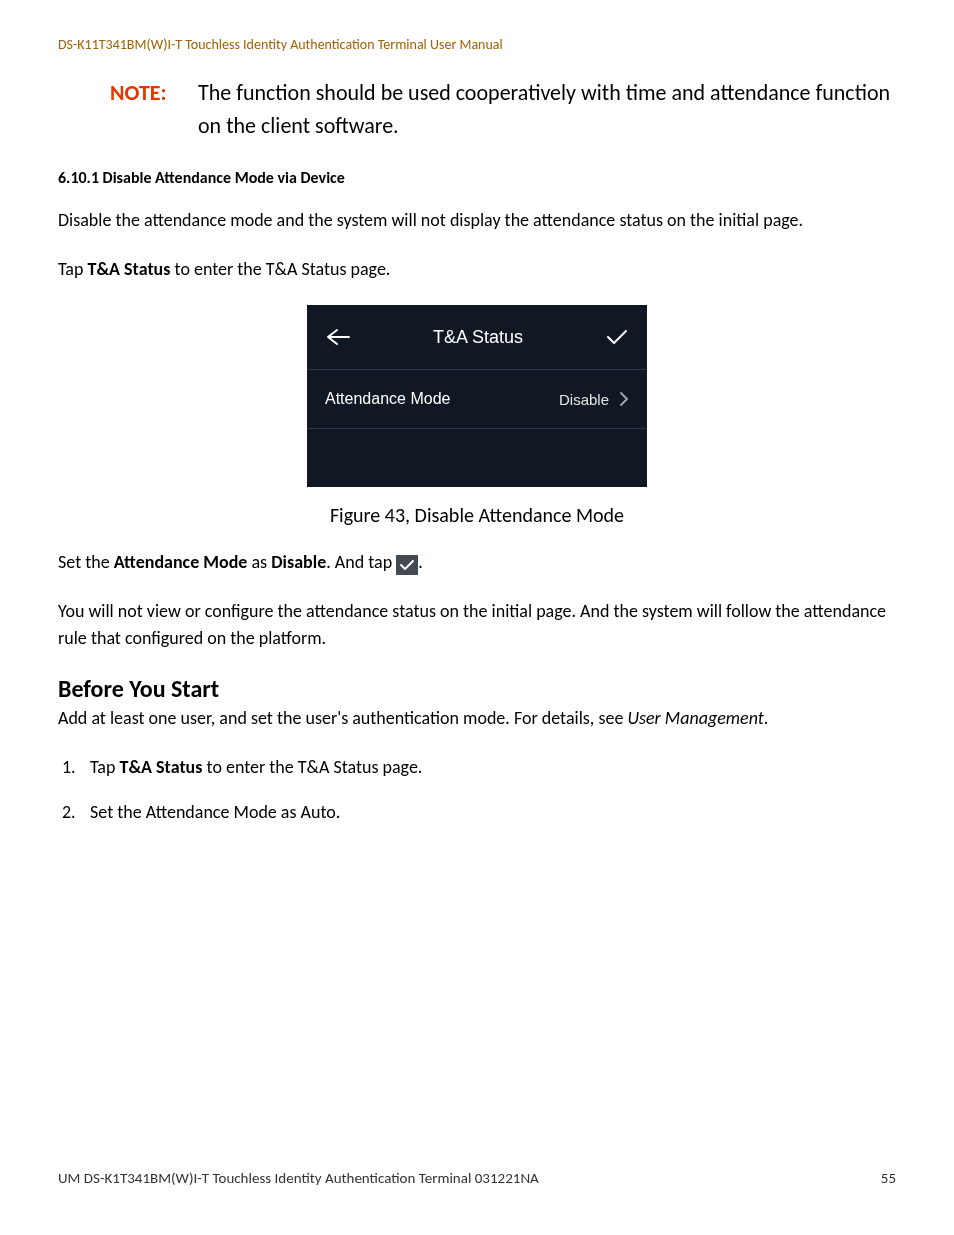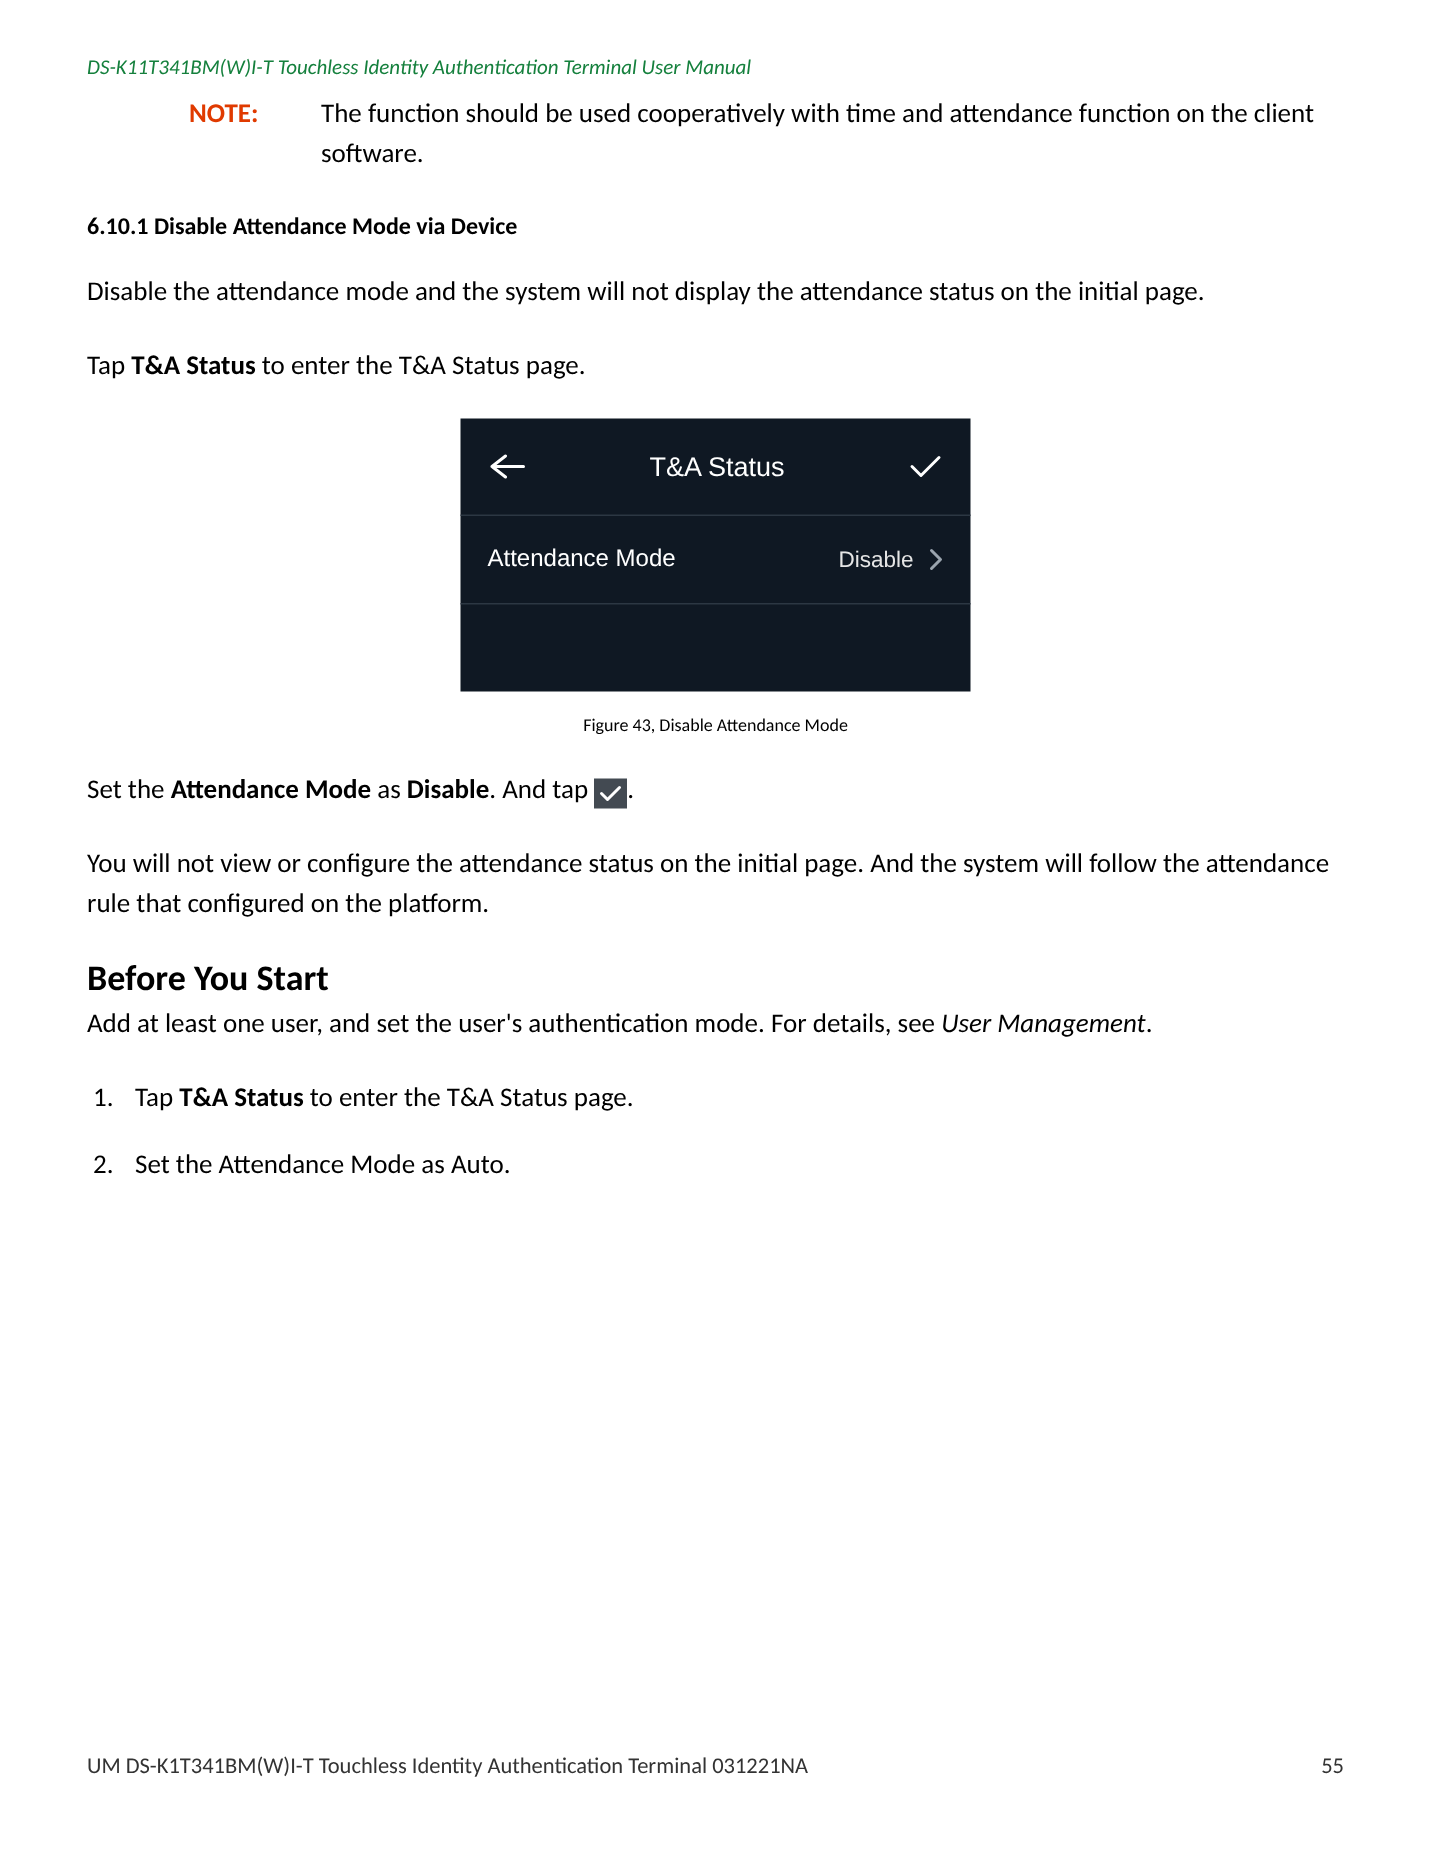--- a/index.html
+++ b/index.html
@@ -1,32 +1,32 @@
 <!DOCTYPE html>
 <html><head>
   <meta charset="utf-8">
   <style>
     * { box-sizing: border-box; margin: 0; padding: 0; }
     html, body { width: 954px; height: 1235px; background: #fff; font-family: Calibri, Arial, sans-serif; color: #000; }
     .page { position: relative; width: 954px; height: 1235px; padding: 36px 58px 30px 58px; }
-    .doc-header { font-size: 14px; color: #15803d; margin-bottom: 9px; font-style: italic; }
-    .note-row { display: flex; margin-left: 68px; margin-bottom: 26px; line-height: 1.5; font-size: 18px; }
+    .doc-header { font-size: 14px; color: #a16207; margin-bottom: 23px; }
+    .note-row { display: flex; margin-left: 52px; margin-bottom: 26px; line-height: 1.5; font-size: 22px; }
     .note-label { color: #e03a00; font-weight: 700; width: 88px; flex: none; }
     .note-body { flex: 1; }
     h3.section { font-size: 16px; font-weight: 700; margin-bottom: 20px; }
     p.body { font-size: 18px; line-height: 1.5; margin-bottom: 22px; }
     .bold { font-weight: 700; }
     .italic { font-style: italic; }
     .figure-wrap { display: flex; justify-content: center; margin: 8px 0 16px 0; }
     .device-shot { width: 340px; background: #0f1823; color: #fff; font-family: Arial, sans-serif; }
     .device-header { display: flex; align-items: center; justify-content: space-between; height: 64px; padding: 0 18px; font-size: 18px; }
     .device-row { display: flex; align-items: center; justify-content: space-between; height: 60px; padding: 0 18px; border-top: 1px solid #2c3743; border-bottom: 1px solid #2c3743; font-size: 16px; }
     .device-row .value-side { display: flex; align-items: center; gap: 10px; font-size: 15px; color: #e6e6e6; }
     .device-blank { height: 58px; }
-    .figure-caption { text-align: center; font-size: 12px; margin-bottom: 22px; }
+    .figure-caption { text-align: center; font-size: 20px; margin-bottom: 22px; }
     .inline-check { display: inline-flex; align-items: center; justify-content: center; width: 22px; height: 20px; background: #434a52; vertical-align: -4px; }
     .before-start { font-weight: 700; font-size: 24px; margin-bottom: 2px; }
     .steps { margin-left: 4px; }
     .step-row { display: flex; font-size: 18px; line-height: 1.5; margin-bottom: 18px; }
     .step-num { width: 28px; flex: none; }
     .footer { position: absolute; left: 58px; right: 58px; bottom: 48px; display: flex; justify-content: space-between; font-size: 15px; color: #333; align-items: center; }
     svg { display: block; }
   </style>
 </head>
 <body>

